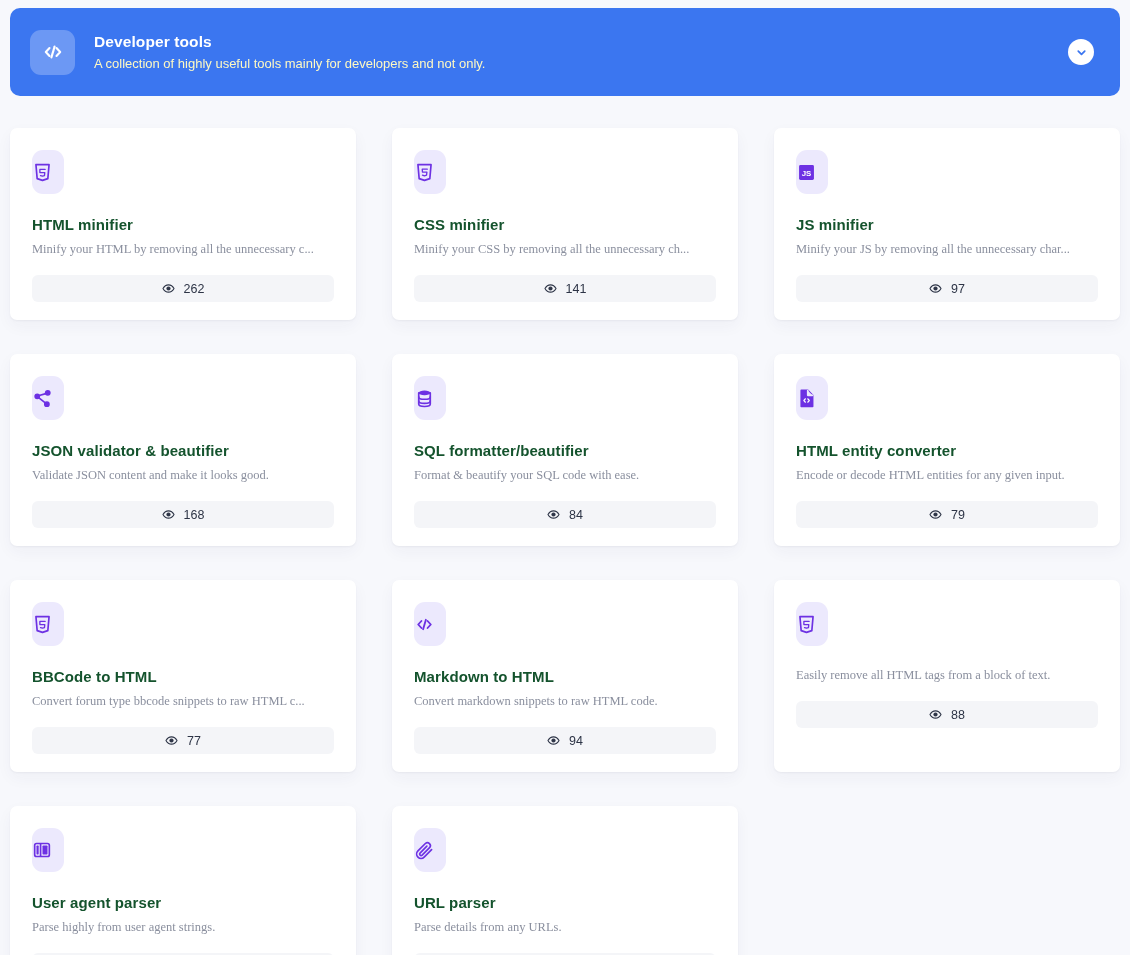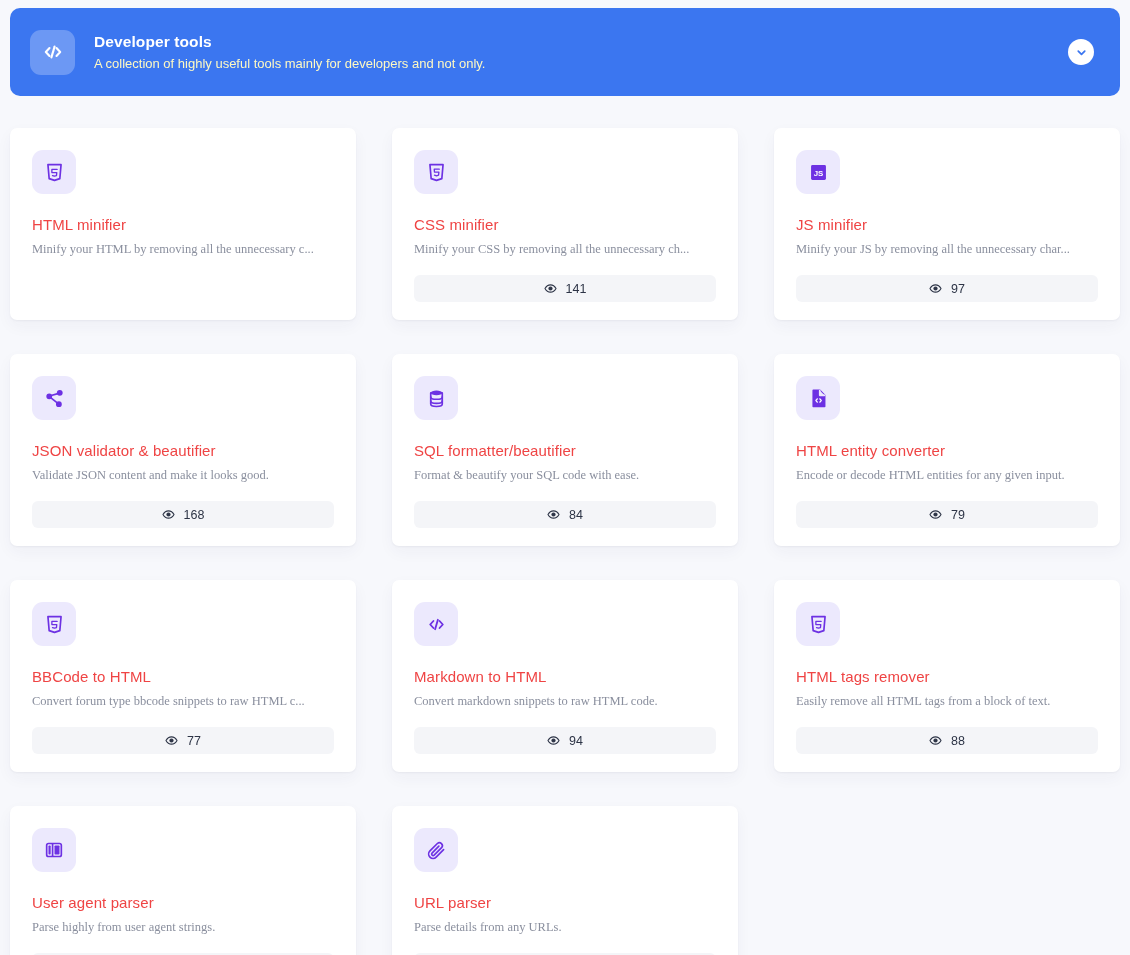--- a/index.html
+++ b/index.html
@@ -83,35 +83,35 @@
     margin-bottom: 34px;
     background: #ffffff;
     border-radius: 7px;
     padding: 22px 22px 18px 22px;
     box-shadow: 0 1px 2px rgba(30,40,80,0.05), 0 6px 16px rgba(40,50,100,0.045);
     cursor: pointer;
   }
   .card:nth-child(3n) { margin-right: 0; }
 
   .card-icon {
-    width: 44px;
+    width: 32px;
     height: 44px;
     border-radius: 11px;
     background: #ece9fd;
     display: flex;
     align-items: center;
-    justify-content: center;
+    justify-content: flex-start;
     margin-bottom: 21px;
   }
   .card-icon svg { display: block; }
 
   .card-title {
     font-size: 15px;
-    font-weight: normal;
-    color: #ef4444;
+    font-weight: bold;
+    color: #14532d;
     line-height: 19px;
     margin-bottom: 7px;
     letter-spacing: .1px;
   }
   .card-desc {
     font-size: 12.5px;
     color: #8a8f9e;
     line-height: 17px;
     margin-bottom: 17px;
     white-space: nowrap;
@@ -162,20 +162,29 @@
   <div class="grid" id="grid">
       <div class="card">
         <div class="card-icon">
           <svg width="21" height="21" viewBox="0 0 24 24" fill="none" stroke="#6d31e3" stroke-width="1.9" stroke-linejoin="round">
         <path d="M4.5 3h15l-1.4 16L12 21l-6.1-2L4.5 3z"></path>
         <path d="M9 8.5h6M9 8.5v3.6h5.6l-.35 3.4-2.25.7-2.25-.7" stroke-width="1.5" fill="none" stroke-linecap="round"></path>
       </svg>
         </div>
      <div class="card-title">HTML minifier</div>
      <div class="card-desc">Minify your HTML by removing all the unnecessary c...</div>
+     <div class="card-stat">
+       <span>
+            <svg width="13" height="13" viewBox="0 0 24 24" fill="none" stroke="#2d3446" stroke-width="2" stroke-linecap="round" stroke-linejoin="round">
+  <path d="M1.8 12S5.5 5.3 12 5.3 22.2 12 22.2 12 18.5 18.7 12 18.7 1.8 12 1.8 12z"></path>
+  <circle cx="12" cy="12" r="2.9" fill="#2d3446"></circle>
+</svg>
+          </span>
+       <span class="stat-count">262</span>
+     </div>
       </div>
       <div class="card">
         <div class="card-icon">
           <svg width="21" height="21" viewBox="0 0 24 24" fill="none" stroke="#6d31e3" stroke-width="1.9" stroke-linejoin="round">
         <path d="M4.5 3h15l-1.4 16L12 21l-6.1-2L4.5 3z"></path>
         <path d="M15.2 8.2H9.4l.25 3.3h5.1l-.4 3.6-2.35.75-2.3-.75" stroke-width="1.5" fill="none" stroke-linecap="round"></path>
       </svg>
         </div>
      <div class="card-title">CSS minifier</div>
      <div class="card-desc">Minify your CSS by removing all the unnecessary ch...</div>
@@ -311,21 +320,20 @@
        <span class="stat-count">94</span>
      </div>
       </div>
       <div class="card">
         <div class="card-icon">
           <svg width="21" height="21" viewBox="0 0 24 24" fill="none" stroke="#6d31e3" stroke-width="1.9" stroke-linejoin="round">
         <path d="M4.5 3h15l-1.4 16L12 21l-6.1-2L4.5 3z"></path>
         <path d="M9 8.5h6M9 8.5v3.6h5.6l-.35 3.4-2.25.7-2.25-.7" stroke-width="1.5" fill="none" stroke-linecap="round"></path>
       </svg>
         </div>
-     <div class="card-title">HTML tags remover</div>
      <div class="card-desc">Easily remove all HTML tags from a block of text.</div>
      <div class="card-stat">
        <span>
             <svg width="13" height="13" viewBox="0 0 24 24" fill="none" stroke="#2d3446" stroke-width="2" stroke-linecap="round" stroke-linejoin="round">
   <path d="M1.8 12S5.5 5.3 12 5.3 22.2 12 22.2 12 18.5 18.7 12 18.7 1.8 12 1.8 12z"></path>
   <circle cx="12" cy="12" r="2.9" fill="#2d3446"></circle>
 </svg>
           </span>
        <span class="stat-count">88</span>
      </div>

